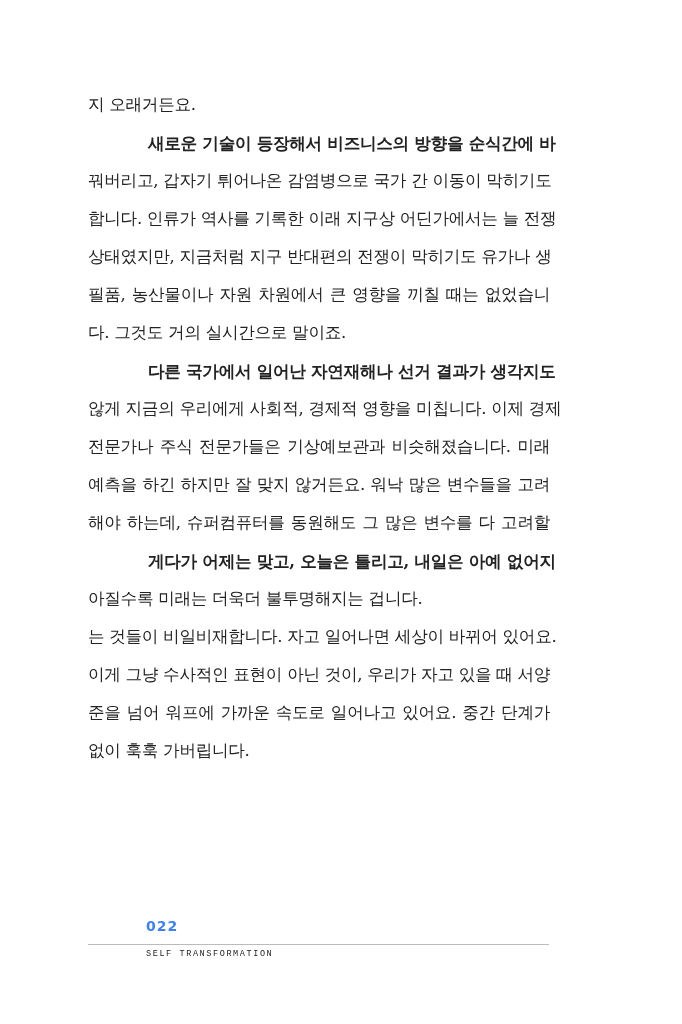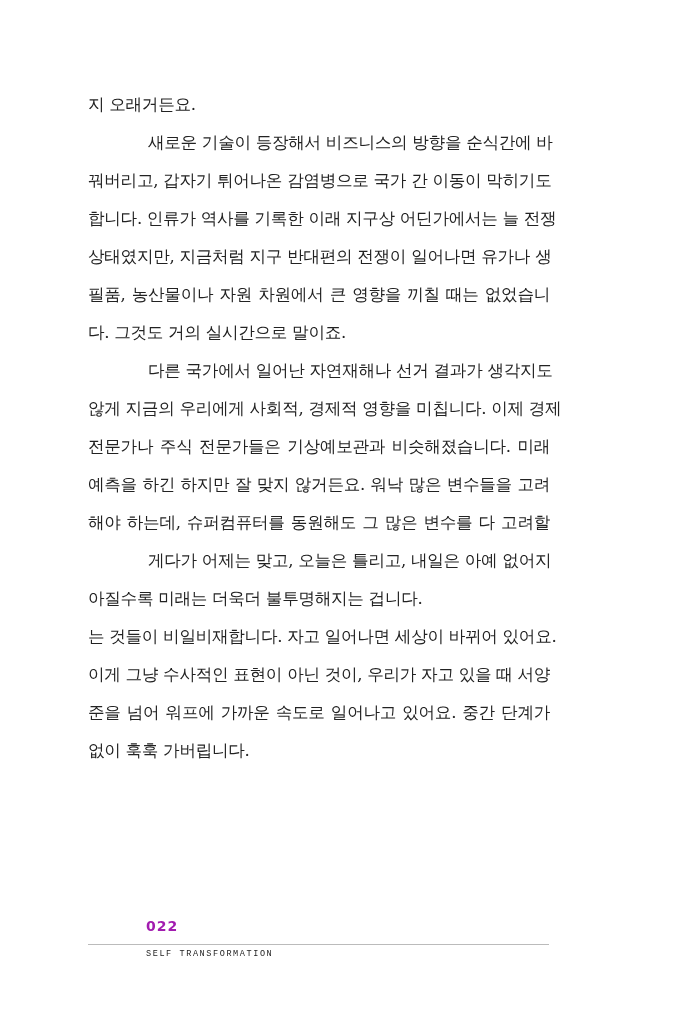--- a/index.html
+++ b/index.html
@@ -2,38 +2,38 @@
 <html><head>
 <meta charset="utf-8">
 <style>
   html, body { margin:0; padding:0; background:#ffffff; }
   body { width:682px; height:1024px; position:relative; overflow:hidden;
          font-family: "DejaVu Serif", "Liberation Serif", serif; color:#222; }
   .page { position:absolute; left:0; top:0; width:682px; height:1012px; }
   .body-text { position:absolute; left:88px; top:86px; width:462px; }
   .line { height:38px; line-height:38px; font-size:16.6px; white-space:nowrap;
           text-align:justify; text-align-last:justify; letter-spacing:-0.3px; }
-  .line.indent { padding-left:60px; }
+  .line.indent { padding-left:60px;font-weight:bold; }
   .line.last { text-align-last:left; }
   .page-num { position:absolute; left:146px; top:918px; font-family:"DejaVu Sans","Liberation Sans",sans-serif;
-              font-weight:bold; font-size:14px; letter-spacing:1px; color:#a21caf; }
+              font-weight:bold; font-size:14px; letter-spacing:1px; color:#3b82f6; }
   .rule { position:absolute; left:88px; top:944px; width:461px; height:1px; background:#bbbbbb; }
   .running-title { position:absolute; left:146px; top:949px; font-family:Liberation Mono, monospace;
                    font-size:8.5px; letter-spacing:1.6px; color:#222; }
 </style>
 </head>
 <body>
 
 <div class="page">
   <div class="body-text">
     <div class="line last">지 오래거든요.</div>
     <div class="line indent">새로운 기술이 등장해서 비즈니스의 방향을 순식간에 바</div>
     <div class="line">꿔버리고, 갑자기 튀어나온 감염병으로 국가 간 이동이 막히기도</div>
     <div class="line">합니다. 인류가 역사를 기록한 이래 지구상 어딘가에서는 늘 전쟁</div>
-    <div class="line">상태였지만, 지금처럼 지구 반대편의 전쟁이 일어나면 유가나 생</div>
+    <div class="line">상태였지만, 지금처럼 지구 반대편의 전쟁이 막히기도 유가나 생</div>
     <div class="line">필품, 농산물이나 자원 차원에서 큰 영향을 끼칠 때는 없었습니</div>
     <div class="line last">다. 그것도 거의 실시간으로 말이죠.</div>
     <div class="line indent">다른 국가에서 일어난 자연재해나 선거 결과가 생각지도</div>
     <div class="line">않게 지금의 우리에게 사회적, 경제적 영향을 미칩니다. 이제 경제</div>
     <div class="line">전문가나 주식 전문가들은 기상예보관과 비슷해졌습니다. 미래</div>
     <div class="line">예측을 하긴 하지만 잘 맞지 않거든요. 워낙 많은 변수들을 고려</div>
     <div class="line">해야 하는데, 슈퍼컴퓨터를 동원해도 그 많은 변수를 다 고려할</div>
     <div class="line indent">게다가 어제는 맞고, 오늘은 틀리고, 내일은 아예 없어지</div>
     <div class="line last">아질수록 미래는 더욱더 불투명해지는 겁니다.</div>
     <div class="line">는 것들이 비일비재합니다. 자고 일어나면 세상이 바뀌어 있어요.</div>

